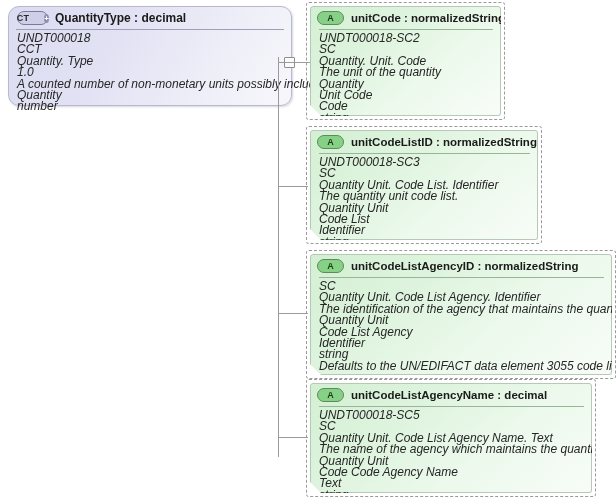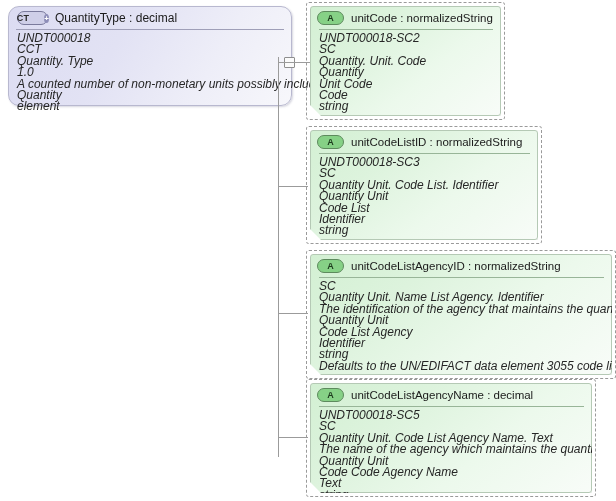--- a/index.html
+++ b/index.html
@@ -104,21 +104,21 @@
   .badge.a-badge {
     width: 27px;
     border: 1px solid #5d8a5d;
     border-radius: 7px;
     background: #86d186;
     color: #1d3a1d;
   }
 
   .title {
     font-size: 11.5px;
-    font-weight: normal;
+    font-weight: bold;
     color: #1a1a1a;
     white-space: nowrap;
     line-height: 14px;
   }
   .node.ct .title { font-size: 12px; }
 
   
   .rule {
     height: 1px;
     background: #9f9fb8;
@@ -177,21 +177,21 @@
       <span class="title">QuantityType : decimal</span>
     </div>
     <div class="rule"></div>
     <div class="lines" id="root-lines">
         <div>UNDT000018</div>
         <div>CCT</div>
         <div>Quantity. Type</div>
         <div>1.0</div>
         <div>A counted number of non-monetary units possibly including fractions.</div>
         <div>Quantity</div>
-        <div>element</div>
+        <div>number</div>
       </div>
   </div>
 </div>
 
 <div class="conn h" style="left:298px; top:62px; width:8px;"></div>
 <div class="toggle" style="left:284px; top:57px;"></div>
 <div class="conn h" style="left:295px; top:62px; width:16px;"></div>
 <div class="conn v" style="left:278px; top:57px; height:400px;"></div>
 <div class="conn h" style="left:278px; top:62px; width:30px;"></div>
 <div class="conn h" style="left:278px; top:186px; width:30px;"></div>
@@ -203,59 +203,61 @@
   <div class="inner">
     <div class="hdr">
       <span class="badge a-badge">A</span>
       <span class="title">unitCode : normalizedString</span>
     </div>
     <div class="rule"></div>
     <div class="lines" id="lines-0">
         <div>UNDT000018-SC2</div>
         <div>SC</div>
         <div>Quantity. Unit. Code</div>
+        <div>The unit of the quantity</div>
         <div>Quantity</div>
         <div>Unit Code</div>
         <div>Code</div>
         <div>string</div>
       </div>
   </div>
 </div>
 
 <div class="node attr optional" id="child-1" style="left:306px; top:126px; width:236px; height:118px;">
   <div class="shell"></div>
   <div class="inner">
     <div class="hdr">
       <span class="badge a-badge">A</span>
       <span class="title">unitCodeListID : normalizedString</span>
     </div>
     <div class="rule"></div>
     <div class="lines" id="lines-1">
         <div>UNDT000018-SC3</div>
         <div>SC</div>
         <div>Quantity Unit. Code List. Identifier</div>
+        <div>The quantity unit code list.</div>
         <div>Quantity Unit</div>
         <div>Code List</div>
         <div>Identifier</div>
         <div>string</div>
       </div>
   </div>
 </div>
 
 <div class="node attr optional" id="child-2" style="left:306px; top:250px; width:310px; height:129px;">
   <div class="shell"></div>
   <div class="inner">
     <div class="hdr">
       <span class="badge a-badge">A</span>
       <span class="title">unitCodeListAgencyID : normalizedString</span>
     </div>
     <div class="rule"></div>
     <div class="lines" id="lines-2">
         <div>SC</div>
-        <div>Quantity Unit. Name List Agency. Identifier</div>
+        <div>Quantity Unit. Code List Agency. Identifier</div>
         <div>The identification of the agency that maintains the quantity unit code list</div>
         <div>Quantity Unit</div>
         <div>Code List Agency</div>
         <div>Identifier</div>
         <div>string</div>
         <div>Defaults to the UN/EDIFACT data element 3055 code list.</div>
       </div>
   </div>
 </div>
 

